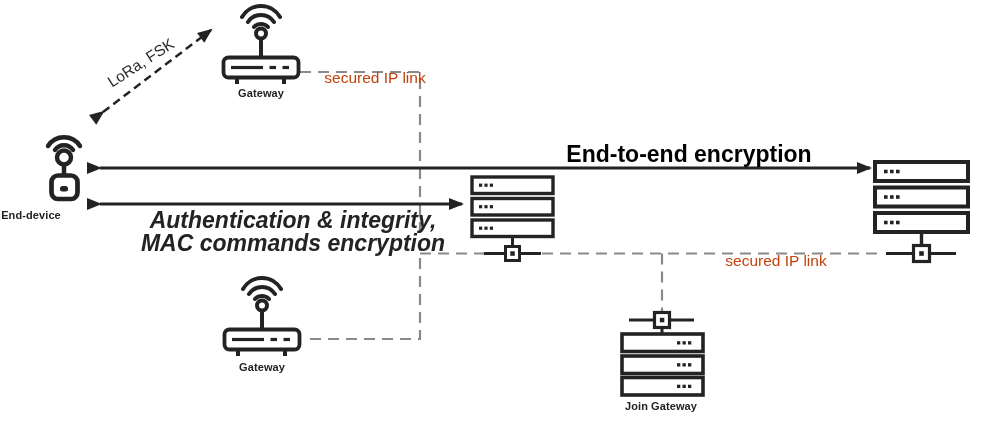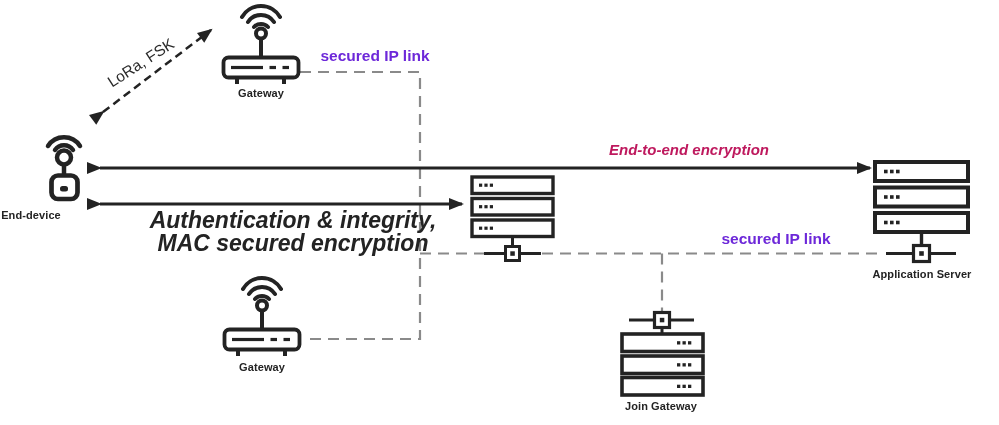--- a/index.html
+++ b/index.html
@@ -1,24 +1,24 @@
 <!DOCTYPE html>
 <html><head>
 <meta charset="utf-8">
 <style>
   html,body{margin:0;padding:0;background:#fff;}
   #stage{position:relative;width:999px;height:425px;background:#ffffff;overflow:hidden;
          font-family:"Liberation Sans",sans-serif;}
   #diagram-svg{position:absolute;left:0;top:0;}
   .lbl{position:absolute;transform:translateX(-50%);font-weight:700;font-size:11px;
        color:#232323;white-space:nowrap;letter-spacing:.1px;}
-  .note{position:absolute;transform:translateX(-50%);font-weight:700;font-size:15.5px;
-        color:#6d28d9;white-space:nowrap;}
-  .enc{position:absolute;transform:translateX(-50%);font-style:italic;font-weight:700;
-       font-size:15px;color:#be185d;white-space:nowrap;}
+  .note{position:absolute;transform:translateX(-50%);font-weight:400;font-size:15.5px;
+        color:#c2410c;white-space:nowrap;margin-top:22px;}
+  .enc{position:absolute;transform:translateX(-50%);font-weight:700;
+       font-size:23px;color:#000000;white-space:nowrap;}
   .enc2{position:absolute;transform:translateX(-50%);font-style:italic;font-weight:700;
         font-size:23px;color:#232323;text-align:center;line-height:22.5px;white-space:nowrap;}
   .rot{position:absolute;transform:translate(-50%,-50%) rotate(-33deg);font-weight:400;
        font-size:15.5px;color:#2b2b2b;white-space:nowrap;}
 </style>
 </head>
 <body>
 
 <div id="stage">
 
@@ -137,21 +137,20 @@
       </g>
     </g>
   </svg>
 
   <div class="rot" style="left:141px;top:63px">LoRa, FSK</div>
   <div class="note" style="left:375px;top:47px">secured IP link</div>
   <div class="note" style="left:776px;top:230px">secured IP link</div>
   <div class="enc" style="left:689px;top:141px">End-to-end encryption</div>
   <div class="enc2" style="left:293px;top:209px">
     <span>Authentication &amp; integrity,</span><br>
-    <span>MAC secured encryption</span>
+    <span>MAC commands encryption</span>
   </div>
 
   <div class="lbl" style="left:31px;top:209px">End-device</div>
   <div class="lbl" style="left:261px;top:87px">Gateway</div>
   <div class="lbl" style="left:262px;top:361px">Gateway</div>
-  <div class="lbl" style="left:922px;top:268px">Application Server</div>
   <div class="lbl" style="left:661px;top:400px">Join Gateway</div>
 </div>
 
 </body></html>

